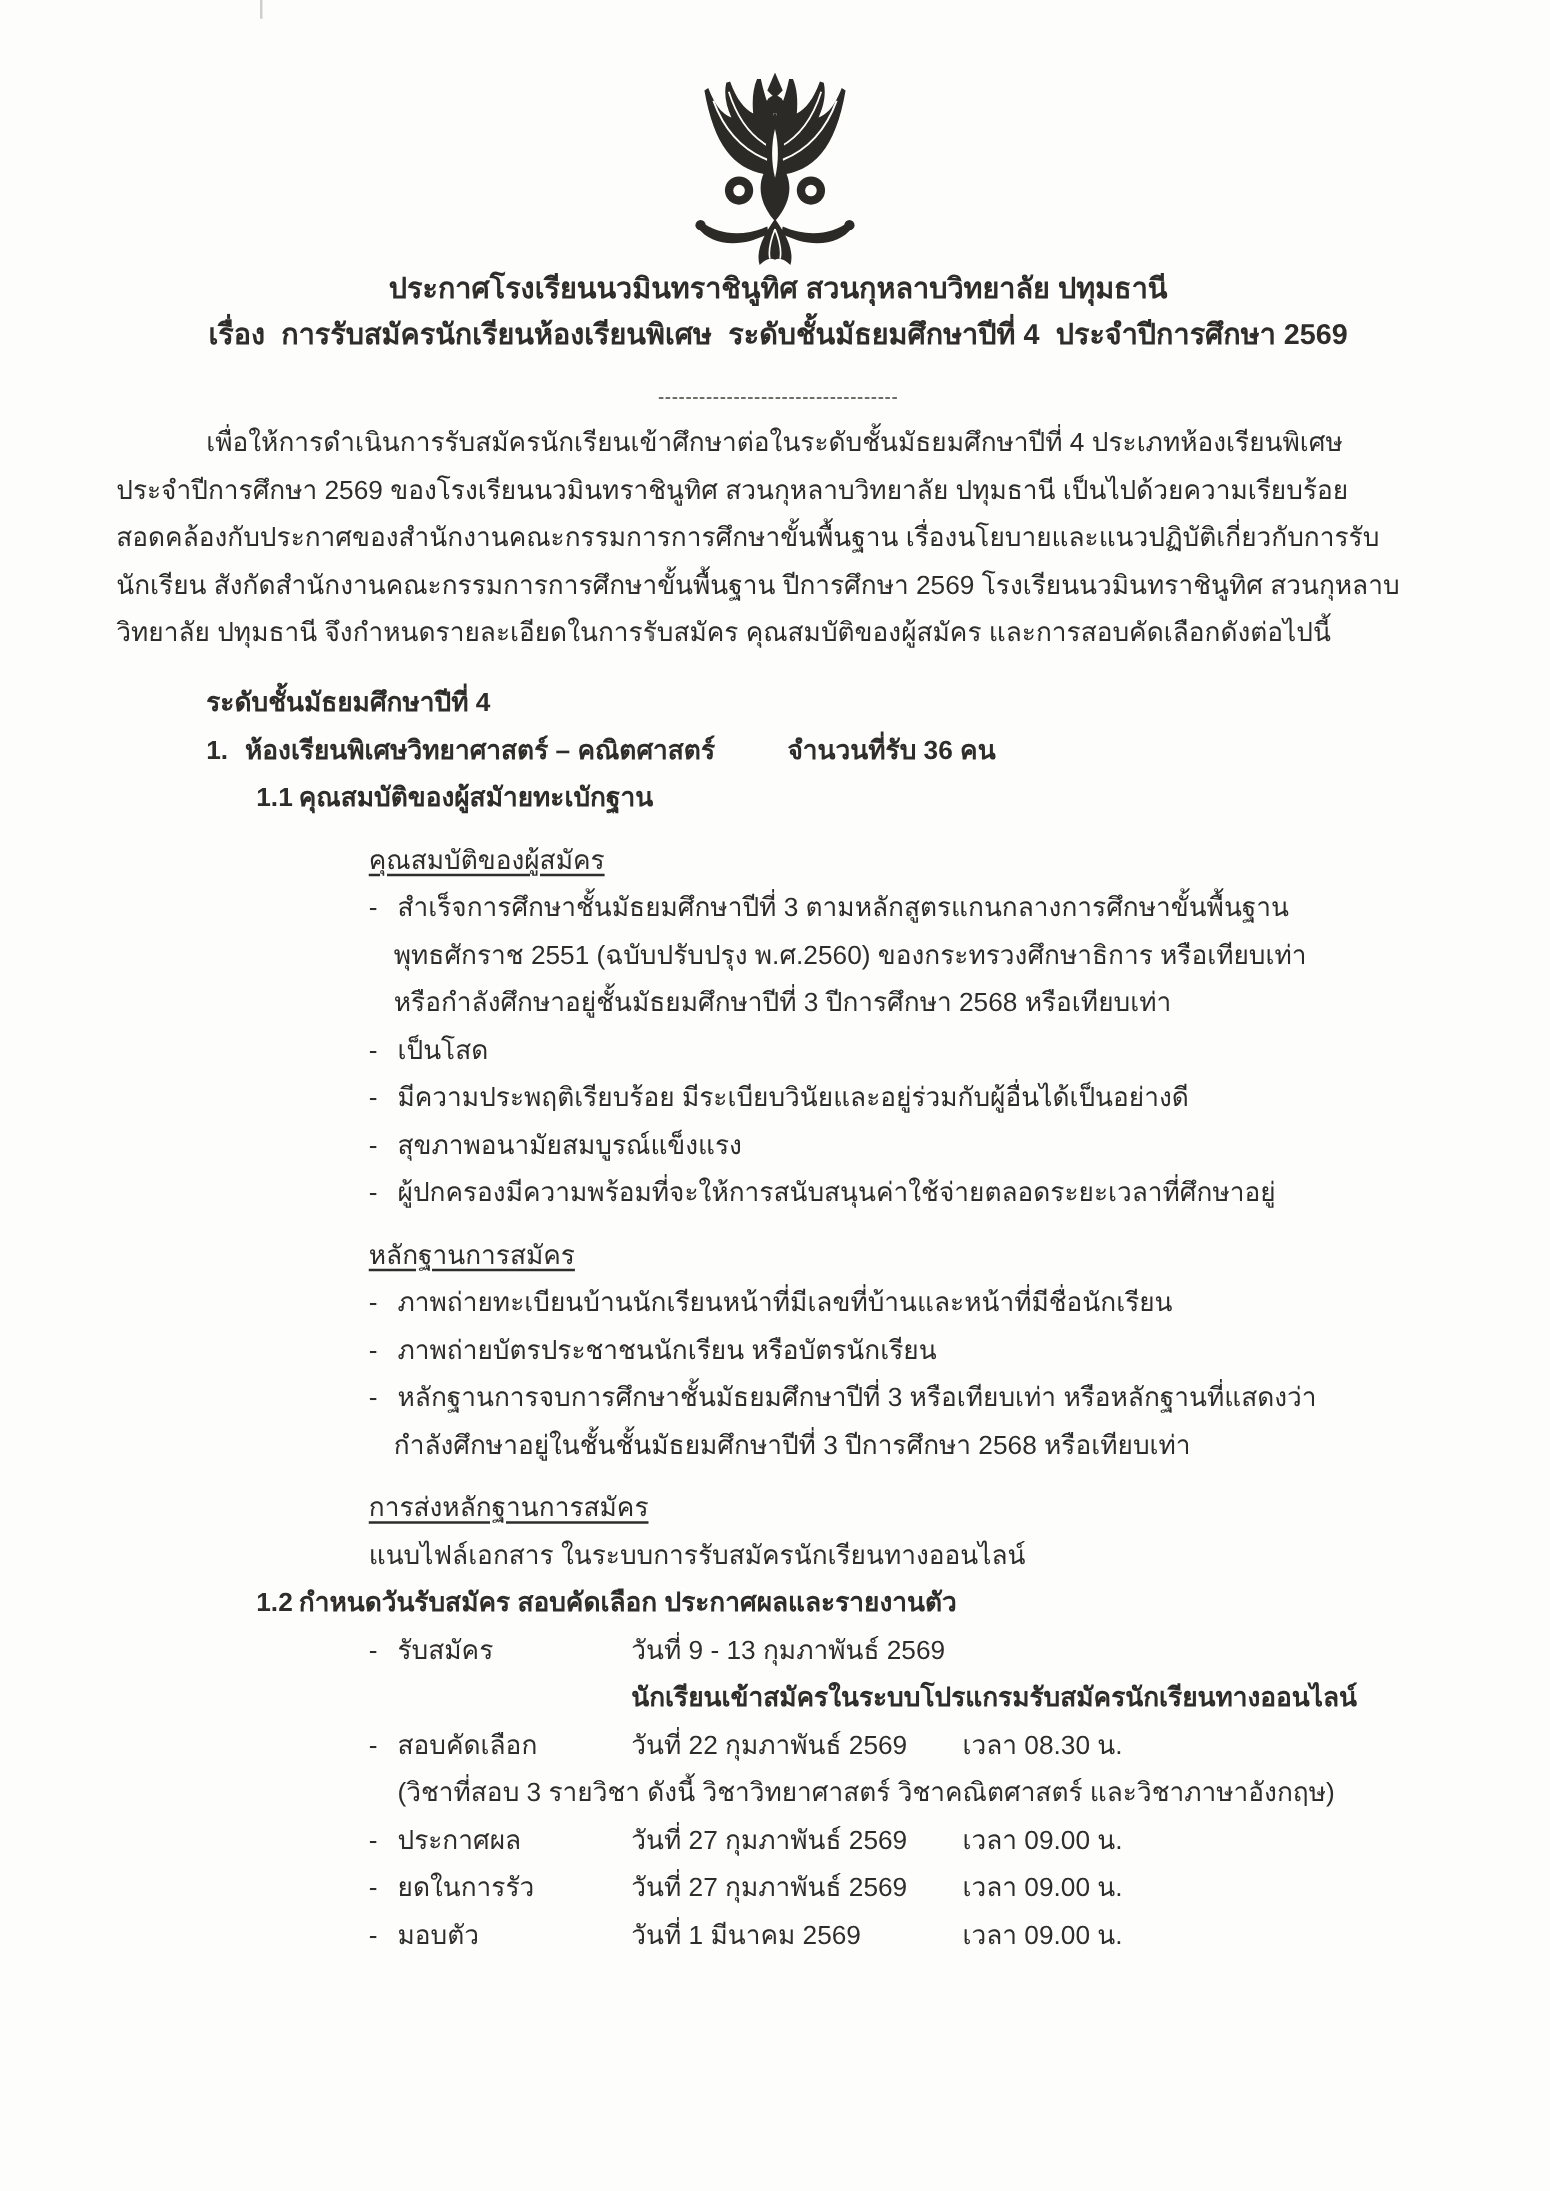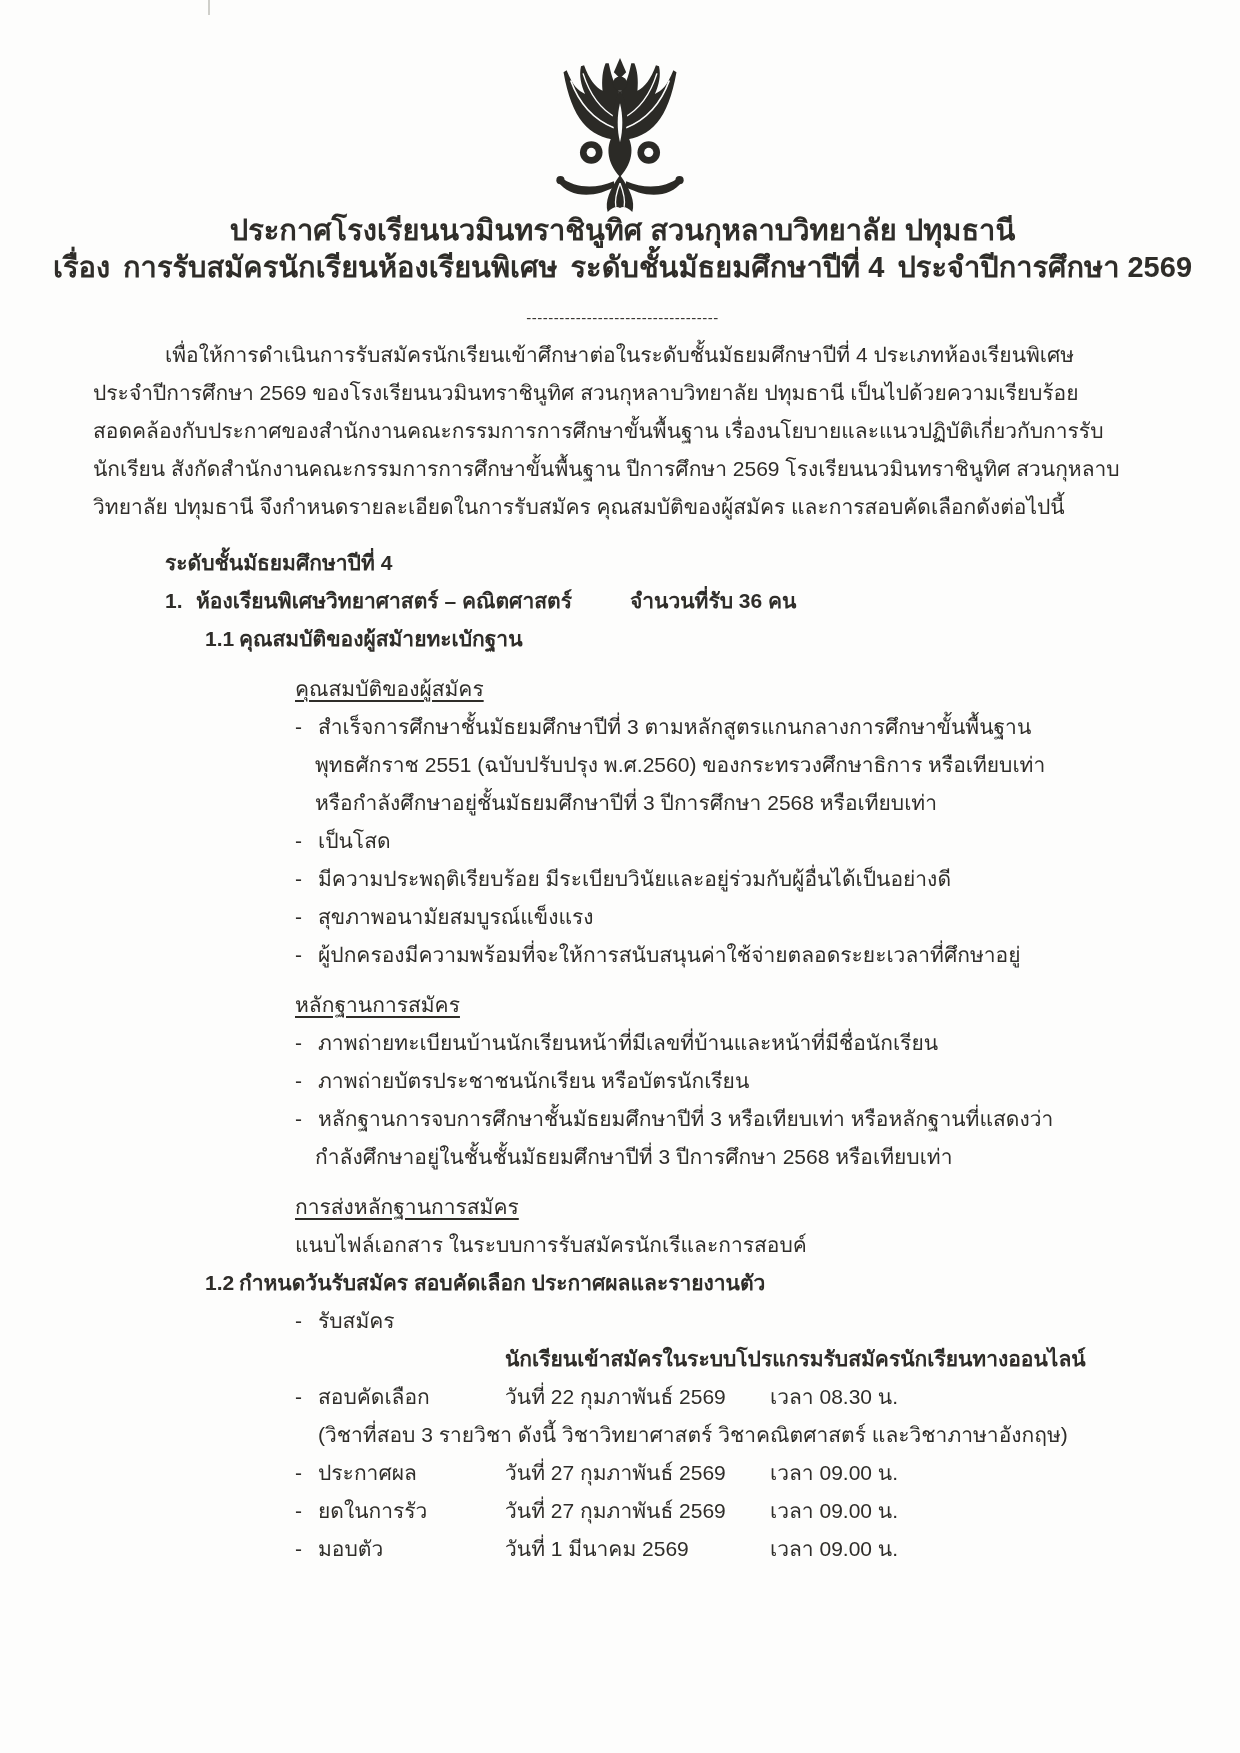--- a/index.html
+++ b/index.html
@@ -18,21 +18,21 @@
   .content{padding:0 88px 0 93px;}
   .line{font-size:21px;line-height:38px;white-space:nowrap;}
   .b{font-weight:700;}
   .u{text-decoration:underline;text-underline-offset:4px;text-decoration-thickness:1.5px;margin-top:12px;}
 
   .emblem-wrap{
     height:212px;
     display:flex;justify-content:center;align-items:flex-end;
   }
   .title{
-    font-size:29px;line-height:37px;font-weight:700;
+    font-size:23px;line-height:37px;font-weight:700;
     display:flex;justify-content:center;gap:13px;white-space:nowrap;
   }
   .separator{
     text-align:center;
     font-size:15px;line-height:28px;
     margin-top:18px;letter-spacing:.5px;
     color:#3a3833;
   }
   .intro{margin-top:4px;}
   .intro .line.first{text-indent:72px;}
@@ -186,30 +186,31 @@
     </div>
     <div class="line block bullet-line">
       <span class="dash">-</span>
       <span>หลักฐานการจบการศึกษาชั้นมัธยมศึกษาปีที่ 3 หรือเทียบเท่า หรือหลักฐานที่แสดงว่า</span>
     </div>
     <div class="line block cont bullet-line">
       <span>กำลังศึกษาอยู่ในชั้นชั้นมัธยมศึกษาปีที่ 3 ปีการศึกษา 2568 หรือเทียบเท่า</span>
     </div>
 
     <div class="line u block">การส่งหลักฐานการสมัคร</div>
-    <div class="line block">แนบไฟล์เอกสาร ในระบบการรับสมัครนักเรีและการสอบค์</div>
+    <div class="line block">แนบไฟล์เอกสาร ในระบบการรับสมัครนักเรียนทางออนไลน์</div>
 
     <div class="line b sub-heading">
       <span class="no">1.2</span>
       <span>กำหนดวันรับสมัคร สอบคัดเลือก ประกาศผลและรายงานตัว</span>
     </div>
 
     <div class="line sched-row">
       <span>-</span>
       <span>รับสมัคร</span>
+      <span>วันที่ 9 - 13 กุมภาพันธ์ 2569</span>
       <span></span>
     </div>
     <div class="line b online-note">นักเรียนเข้าสมัครในระบบโปรแกรมรับสมัครนักเรียนทางออนไลน์</div>
 
     <div class="line sched-row">
       <span>-</span>
       <span>สอบคัดเลือก</span>
       <span>วันที่ 22 กุมภาพันธ์ 2569</span>
       <span>เวลา 08.30 น.</span>
     </div>

